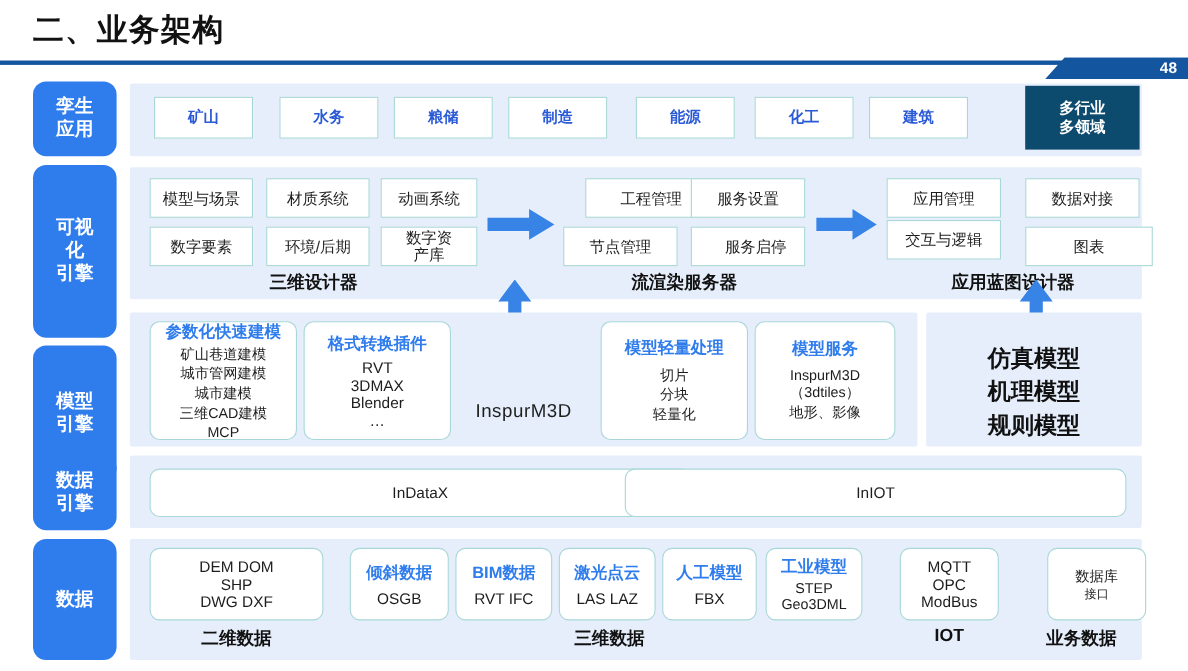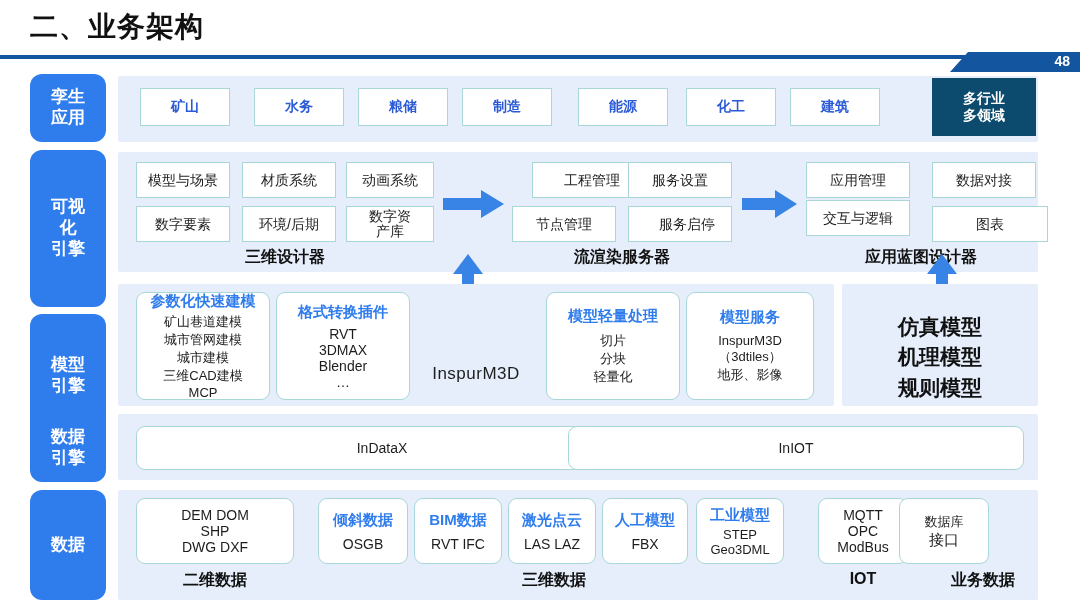--- a/index.html
+++ b/index.html
@@ -307,23 +307,23 @@
   <div class="cell rounded" style="left:696px;top:436px;width:88px;height:66px;">
     <span class="hd" style="font-size:15px;margin-bottom:2px;">工业模型</span>
     <span class="ln" style="font-size:13px;">STEP</span>
     <span class="ln" style="font-size:13px;">Geo3DML</span>
   </div>
   <div class="cell rounded" style="left:818px;top:436px;width:90px;height:66px;">
     <span class="ln" style="font-size:14px;">MQTT</span>
     <span class="ln" style="font-size:14px;">OPC</span>
     <span class="ln" style="font-size:14px;">ModBus</span>
   </div>
-  <div class="cell rounded" style="left:899px;top:436px;width:90px;height:66px;">
+  <div class="cell rounded" style="left:952px;top:436px;width:90px;height:66px;">
     <span class="ln" style="font-size:13px;">数据库</span>
-    <span class="ln" style="font-size:15px;">接口</span>
+    <span class="ln" style="font-size:11px;">接口</span>
   </div>
 
   <div class="caption" style="left:136px;top:508px;width:158px;">
     <span>二维数据</span>
   </div>
   <div class="caption" style="left:414px;top:508px;width:280px;">
     <span>三维数据</span>
   </div>
   <div class="caption" style="left:818px;top:508px;width:90px;">
     <span>IOT</span>

